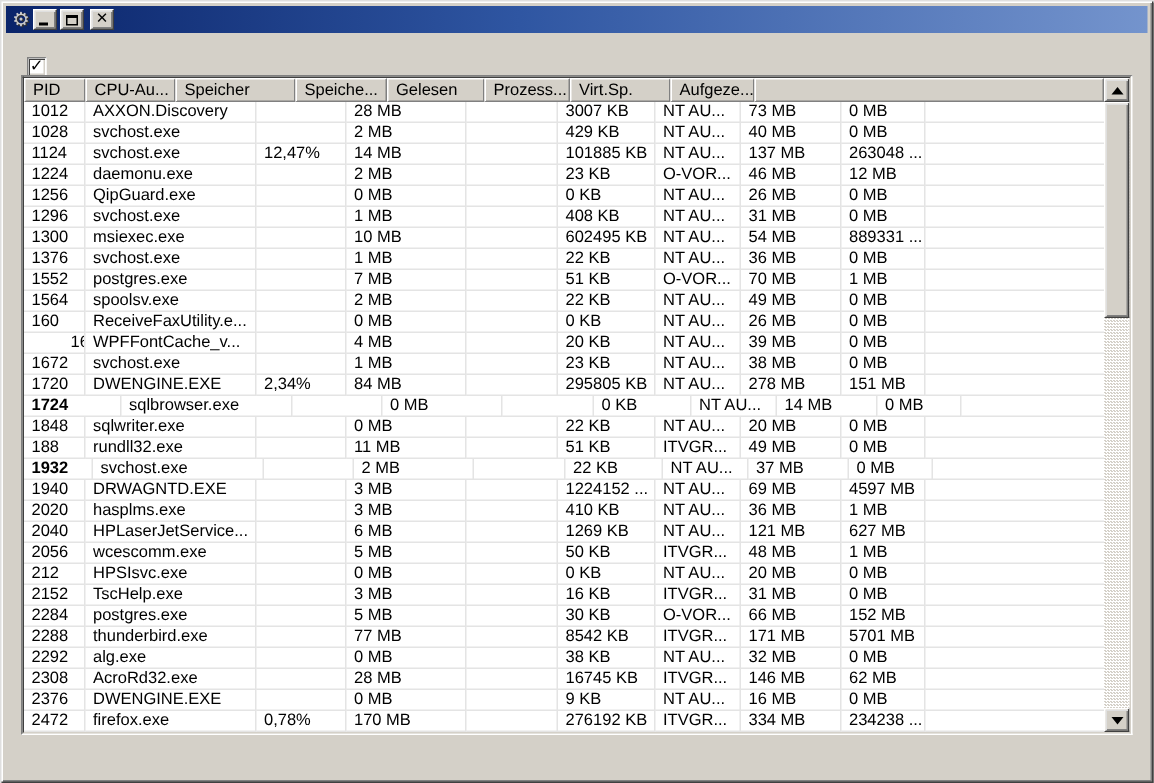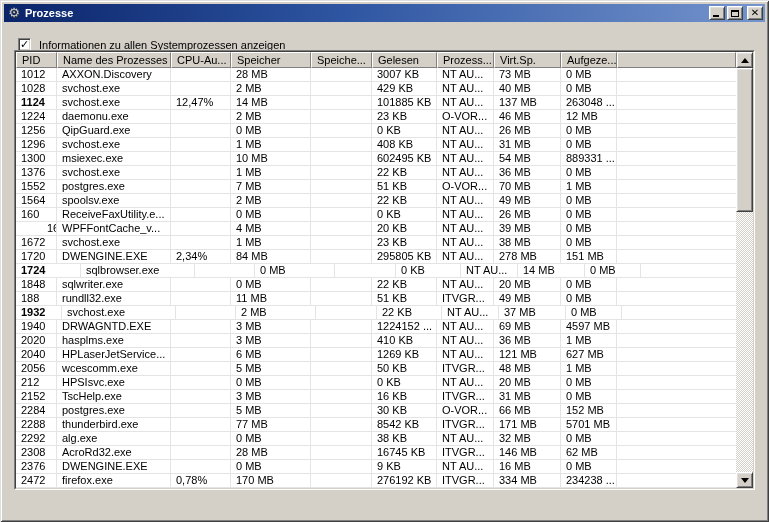--- a/index.html
+++ b/index.html
@@ -97,45 +97,42 @@
     box-shadow: inset 1px 1px 0 #dfdfdf, inset -1px -1px 0 #808080;
   }
 </style>
 </head>
 <body>
 
 <div class="window">
 
   <div class="titlebar">
     <span class="title-icon">⚙</span>
-    <span class="title-text">Prozesse</span>
     <div class="title-buttons">
       <div class="tbtn">
           <span class="glyph-min"></span>
         </div>
       <div class="tbtn">
           <span class="glyph-max"></span>
         </div>
       <div class="tbtn close">
           <span class="glyph-close">✕</span>
         </div>
     </div>
   </div>
 
   <div class="checkbox-row">
     <span class="checkbox">✓</span>
-    <span class="checkbox-label">Informationen zu allen Systemprozessen anzeigen</span>
   </div>
 
   <div class="listview">
     <div class="lv-inner">
       <div class="lv-main">
         <div class="lv-header" id="lv-header">
             <div class="hcell" style="width: 41px;">PID</div>
-            <div class="hcell" style="width: 114px;">Name des Prozesses</div>
             <div class="hcell" style="width: 60px;">CPU-Au...</div>
             <div class="hcell" style="width: 80px;">Speicher</div>
             <div class="hcell" style="width: 61px;">Speiche...</div>
             <div class="hcell" style="width: 65px;">Gelesen</div>
             <div class="hcell" style="width: 57px;">Prozess...</div>
             <div class="hcell" style="width: 67px;">Virt.Sp.</div>
             <div class="hcell" style="width: 56px;">Aufgeze...</div>
             <div class="hcell filler"></div>
           </div>
         <div class="lv-rows" id="lv-rows">
@@ -157,21 +154,21 @@
               <div class="cell" style="width: 60px;"></div>
               <div class="cell" style="width: 80px;">2 MB</div>
               <div class="cell" style="width: 61px;"></div>
               <div class="cell" style="width: 65px;">429 KB</div>
               <div class="cell" style="width: 57px;">NT AU...</div>
               <div class="cell" style="width: 67px;">40 MB</div>
               <div class="cell" style="width: 56px;">0 MB</div>
               <div class="cell filler"></div>
             </div>
             <div class="lrow">
-              <div class="cell" style="width: 41px; font-weight: bold;">1124</div>
+              <div class="cell" style="width: 41px;">1124</div>
               <div class="cell" style="width: 114px;">svchost.exe</div>
               <div class="cell" style="width: 60px;">12,47%</div>
               <div class="cell" style="width: 80px;">14 MB</div>
               <div class="cell" style="width: 61px;"></div>
               <div class="cell" style="width: 65px;">101885 KB</div>
               <div class="cell" style="width: 57px;">NT AU...</div>
               <div class="cell" style="width: 67px;">137 MB</div>
               <div class="cell" style="width: 56px;">263048 ...</div>
               <div class="cell filler"></div>
             </div>

